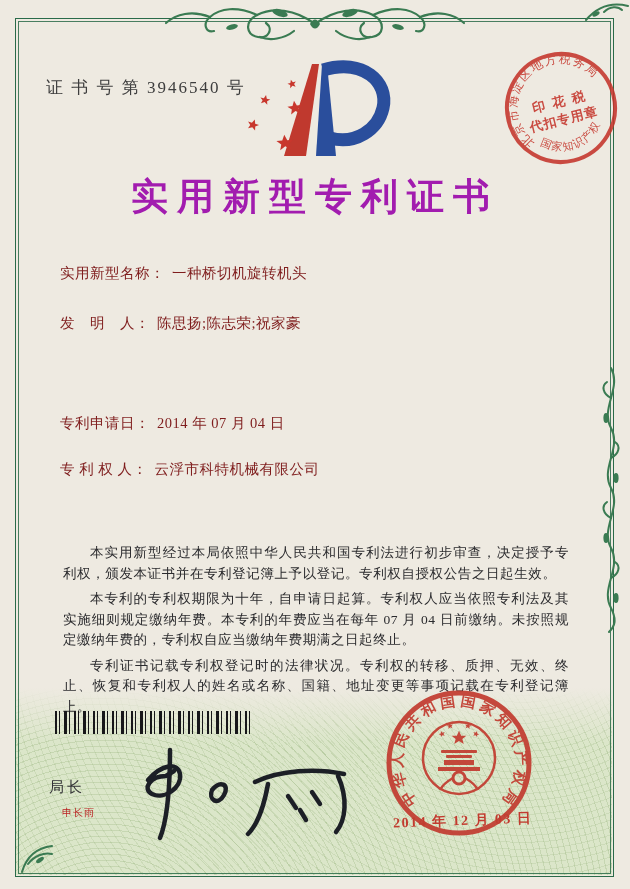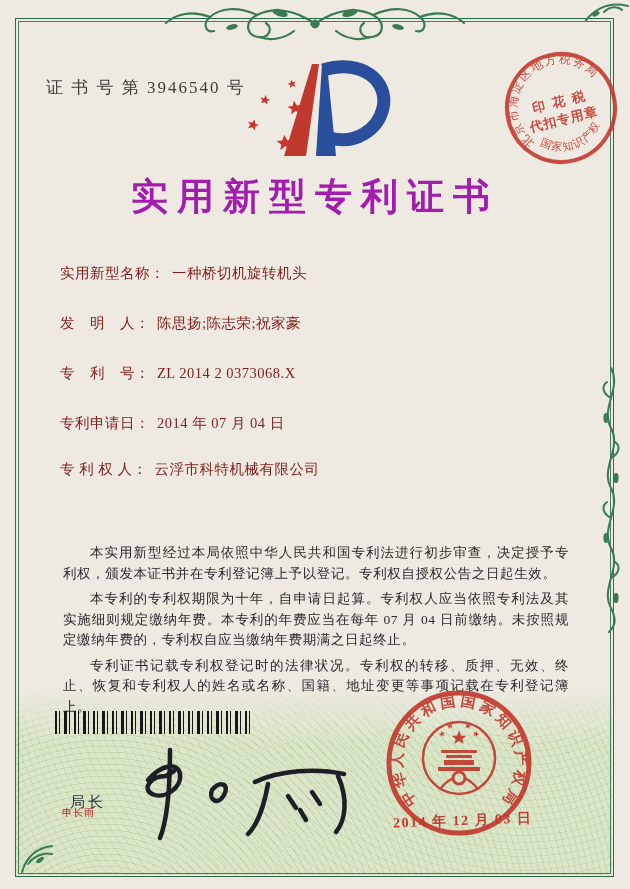--- a/index.html
+++ b/index.html
@@ -32,22 +32,22 @@
   .f0{top:264px}.f1{top:314px}.f2{top:364px}.f3{top:414px}.f4{top:460px}.f5{top:509px}
   .body-text{left:58px;top:538px;width:516px;z-index:6;font-size:13.5px;line-height:20.5px;
     text-align:justify;letter-spacing:.6px;color:#2b2b2e;}
   .body-text p{margin:5px;text-indent:2em;}
   .barcode{left:55px;top:711px;width:196px;height:23px;z-index:7;
     background:repeating-linear-gradient(90deg,
       #17171a 0 2px, transparent 2px 4px,
       #17171a 4px 5px, transparent 5px 9px,
       #17171a 9px 12px, transparent 12px 14px,
       #17171a 14px 15px, transparent 15px 19px);}
-  .signer-title{left:70px;top:778px;font-size:15px;letter-spacing:3px;color:#303034;z-index:8;
-    font-family:"Liberation Sans","DejaVu Sans",sans-serif;margin-top:15px;}
+  .signer-title{left:49px;top:778px;font-size:15px;letter-spacing:3px;color:#303034;z-index:8;
+    font-family:"Liberation Sans","DejaVu Sans",sans-serif;}
   .signer-name{left:62px;top:806px;font-size:10px;letter-spacing:1px;color:#b91c1c;z-index:8;
     font-family:"Liberation Sans","DejaVu Sans",sans-serif;}
   .signature{left:120px;top:738px;z-index:9;}
   .logo{left:235px;top:50px;z-index:6;}
   .tax-seal{left:499px;top:46px;z-index:10;opacity:.88;}
   .office-seal{left:374px;top:678px;z-index:10;opacity:.92;}
   .seal-date{left:393px;top:812px;z-index:11;font-size:14px;font-weight:700;color:#c23b2f;
     letter-spacing:1.5px;transform:rotate(-2deg);white-space:nowrap;}
   .footer{left:0;top:853px;width:100%;text-align:center;padding-right:58px;box-sizing:border-box;
     font-size:12.5px;letter-spacing:2px;color:#3c4a3a;z-index:6;}
@@ -142,23 +142,20 @@
     </g>
   </svg>
 
   <div class="abs title">实用新型专利证书</div>
 
   <div class="abs field f0">
     <span>实用新型名称：</span><span class="val">一种桥切机旋转机头</span>
   </div>
   <div class="abs field f1">
     <span>发　明　人：</span><span class="val">陈思扬;陈志荣;祝家豪</span>
-  </div>
-  <div class="abs field f2">
-    <span>专　利　号：</span><span class="val">ZL 2014 2 0373068.X</span>
   </div>
   <div class="abs field f3">
     <span>专利申请日：</span><span class="val">2014 年 07 月 04 日</span>
   </div>
   <div class="abs field f4">
     <span>专 利 权 人：</span><span class="val">云浮市科特机械有限公司</span>
   </div>
 
   <div class="abs body-text">
     <p>本实用新型经过本局依照中华人民共和国专利法进行初步审查，决定授予专利权，颁发本证书并在专利登记簿上予以登记。专利权自授权公告之日起生效。</p>

